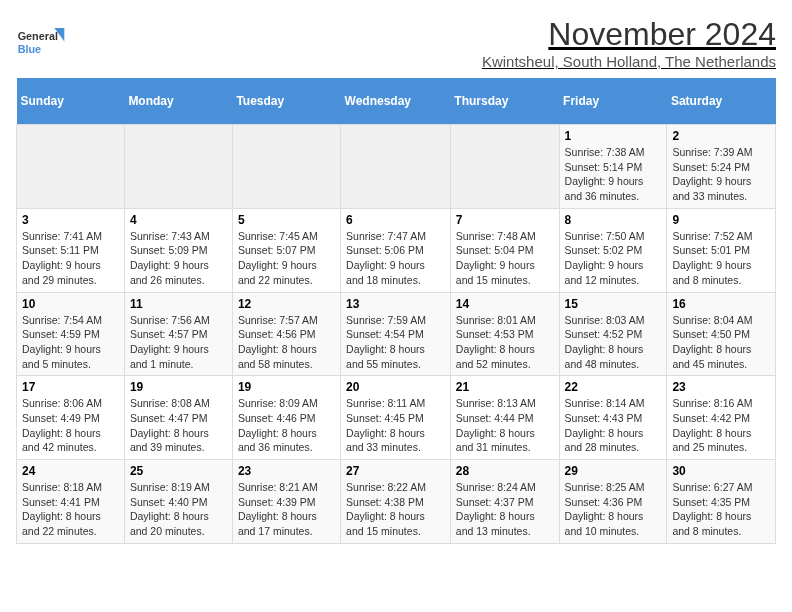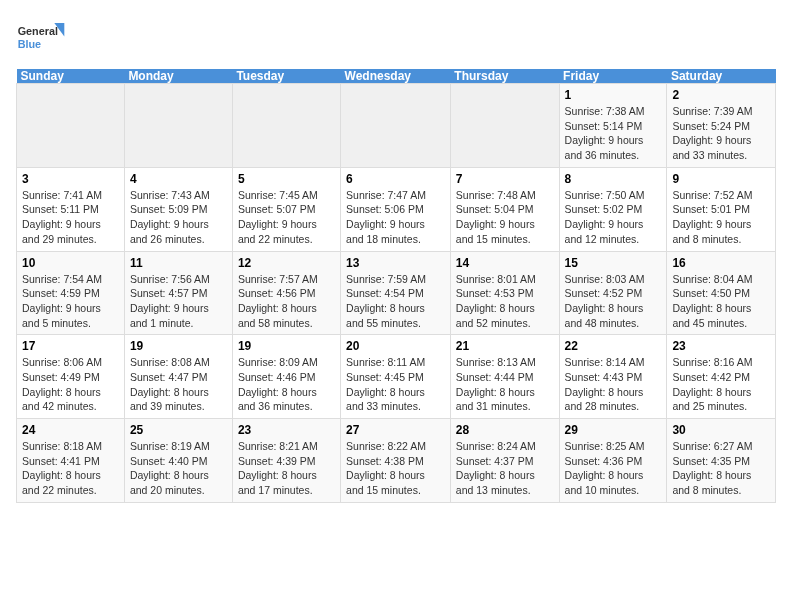--- a/index.html
+++ b/index.html
@@ -35,21 +35,21 @@
       color: #555;
     }
     table {
       width: 100%;
       border-collapse: collapse;
       font-size: 11px;
     }
     thead tr th {
       background: #4a90d9;
       color: #fff;
-      padding: 0 4px;
+      padding: 16px 4px;
       text-align: left;
       font-size: 12px;
       font-weight: bold;
     }
     tbody tr {
       vertical-align: top;
     }
     tbody tr:nth-child(odd) {
       background: #f9f9f9;
     }
@@ -84,20 +84,22 @@
 
 <div class="header">
   <div class="logo">
   <svg width="50" height="45" viewBox="0 0 60 45">
     <text x="2" y="18" font-size="13" font-weight="bold" fill="#333">General</text>
     <text x="2" y="34" font-size="13" font-weight="bold" fill="#4a90d9">Blue</text>
     <polygon points="46,4 58,4 58,20 46,4" fill="#4a90d9"></polygon>
   </svg>
 </div>
   <div class="title-block">
+    <div class="month-title">November 2024</div>
+    <div class="location">Kwintsheul, South Holland, The Netherlands</div>
   </div>
 </div>
 
 <table>
   <thead>
     <tr>
       <th>Sunday</th>
       <th>Monday</th>
       <th>Tuesday</th>
       <th>Wednesday</th>

